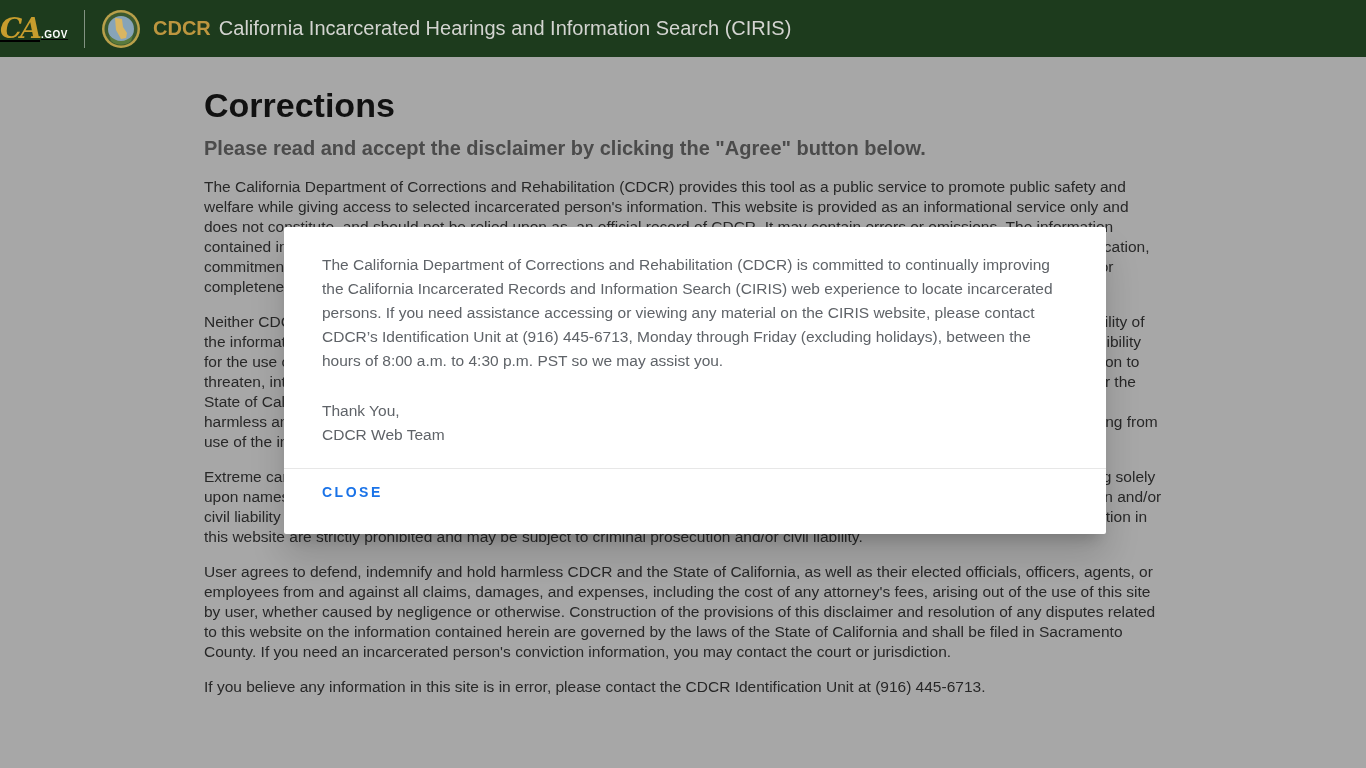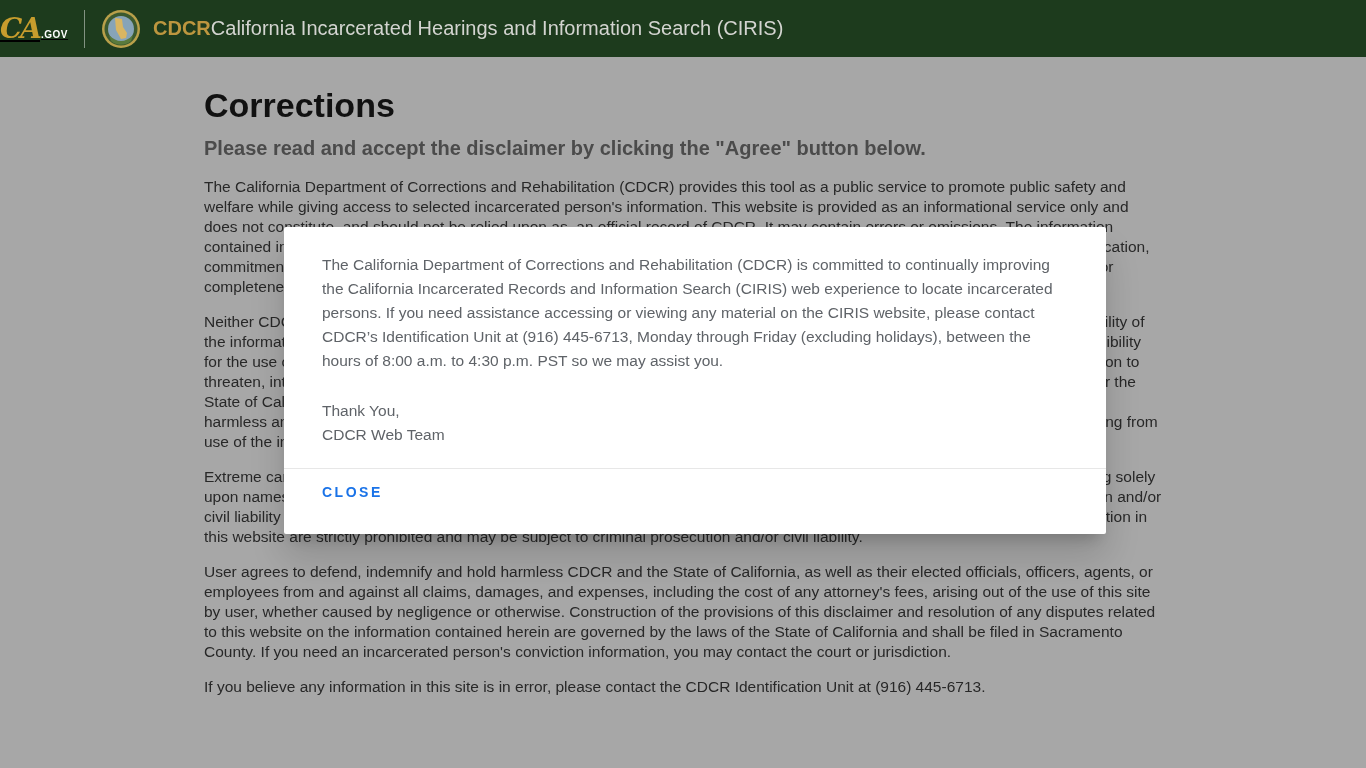--- a/index.html
+++ b/index.html
@@ -15,21 +15,21 @@
   .app-header{position:fixed;top:0;left:0;right:0;height:57px;
     background:var(--header-bg);display:flex;align-items:center;z-index:30;}
   .logo{display:flex;align-items:flex-end;cursor:pointer;text-decoration:underline;}
   .logo-ca{font-family:"DejaVu Serif","Liberation Serif",serif;
     font-style:italic;font-weight:bold;font-size:28px;line-height:28px;
     color:var(--logo-gold);letter-spacing:-2px;}
   .logo-gov{font-size:10px;font-weight:bold;color:#ffffff;margin-left:1px;
     margin-bottom:3px;letter-spacing:.5px;}
   .header-divider{width:1px;height:38px;background:rgba(255,255,255,.45);margin:0 16px;}
   .seal{width:40px;height:40px;margin-right:12px;flex:0 0 auto;}
-  .brand{color:var(--brand-gold);font-size:20px;font-weight:bold;white-space:nowrap;}
+  .brand{color:var(--brand-gold);font-size:20px;font-weight:bold;margin-right:8px;white-space:nowrap;}
   .app-title{color:#d3d4d0;font-size:20px;font-weight:400;white-space:nowrap;}
 
   
   .page{position:absolute;top:57px;left:0;right:0;}
   .container{width:958px;margin:0 auto;padding-top:29px;}
   .page-title{font-size:34px;line-height:38px;font-weight:700;color:#1b1b1b;margin:0 0 12px;}
   .page-subheading{font-size:20px;line-height:24px;font-weight:700;color:#737373;margin:0 0 17px;}
   .body-par{font-size:15.5px;line-height:20px;color:#3d3d3d;margin:0 0 15px;}
 
   

